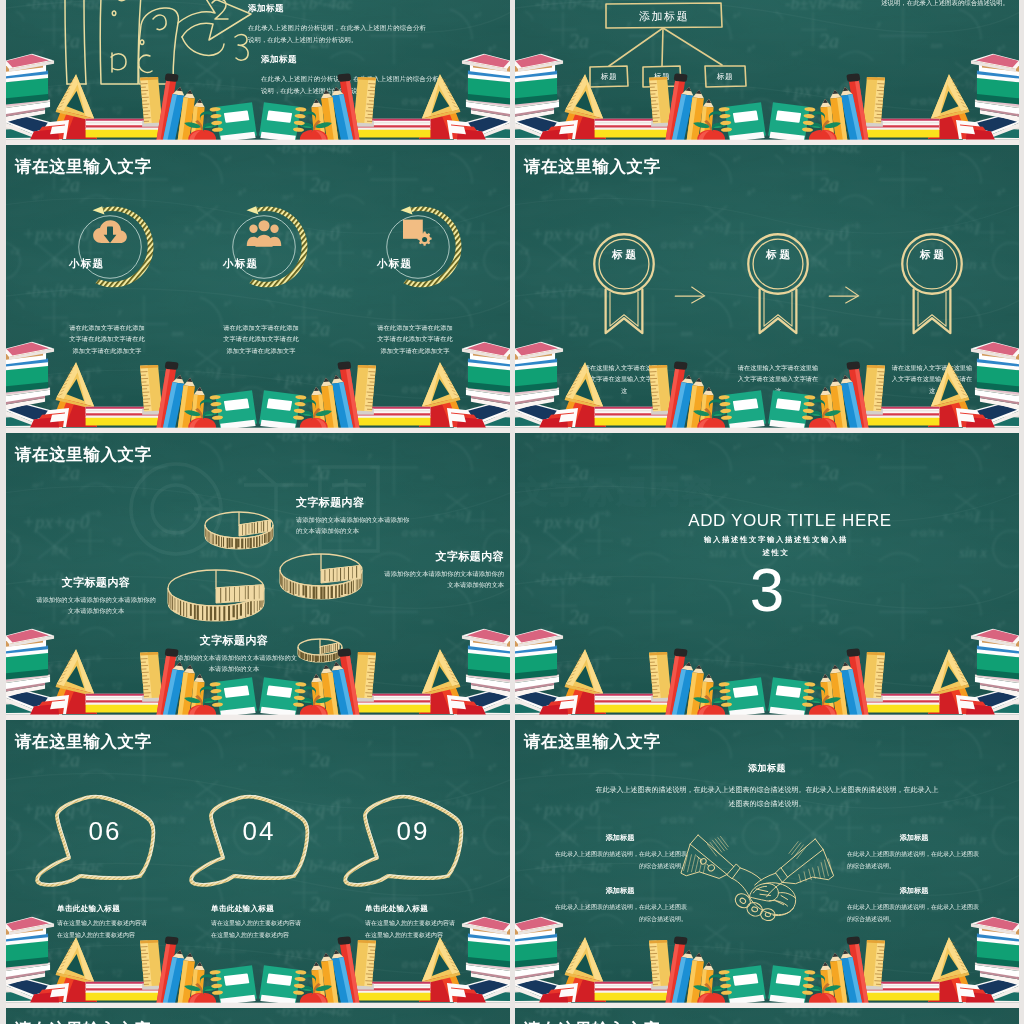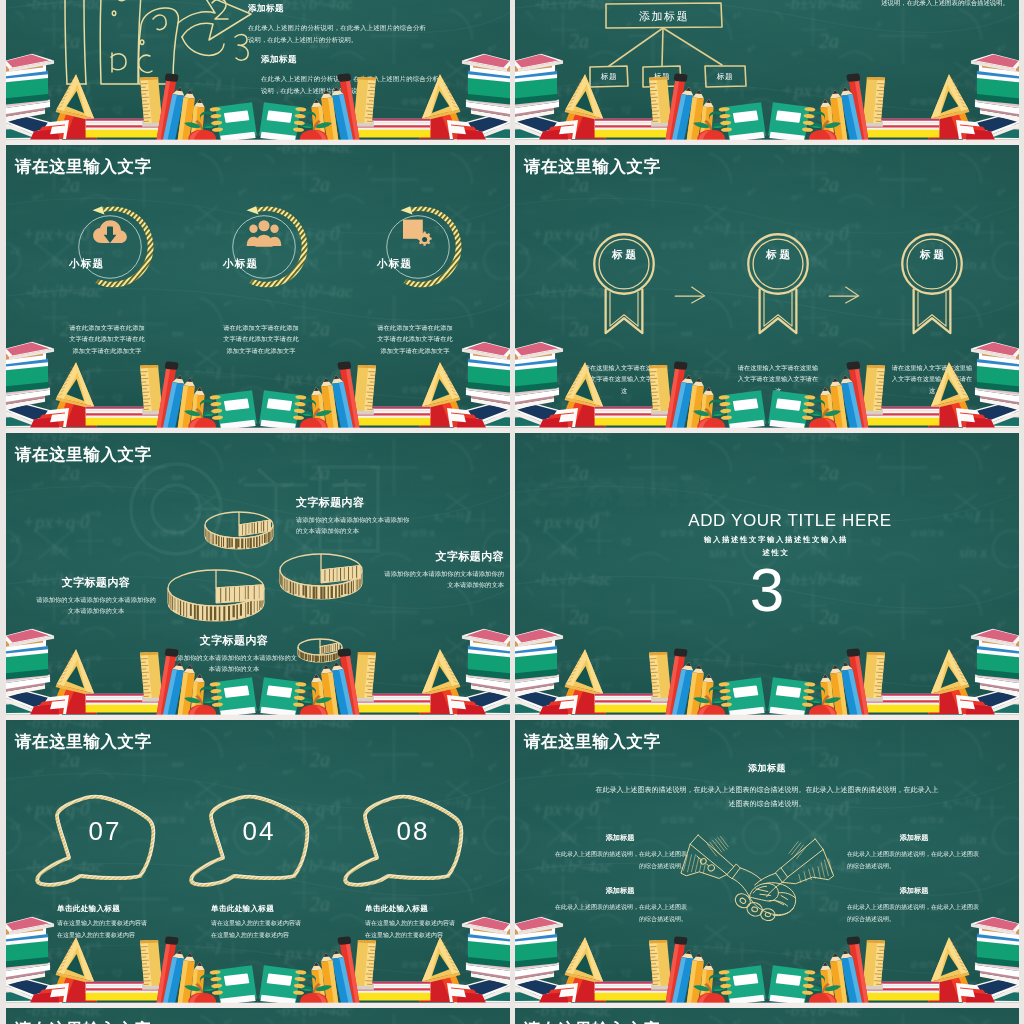--- a/index.html
+++ b/index.html
@@ -1942,21 +1942,21 @@
 <rect width="3" height="3" fill="#f2dda6"></rect>
                   <rect width="0.8" height="3" fill="#c3a759"></rect>
                 </pattern>
 <mask id="pmk">
                   <path d="M66,5 C80,7 100,16 113,26 C121,32 120,42 118,54 C116,66 112,76 106,84 C92,88 66,86 46,84 L39,88 C30,92 16,94 7,92 C1,90 2,84 11,78 C20,72 28,68 35,66 L30,50 C26,38 23,28 23,24 C23,18 33,12 45,8 C53,5 60,4 66,5 Z" fill="none" stroke="#fff" stroke-width="3.8" stroke-linejoin="round" stroke-linecap="round"></path>
                 </mask>
               </defs>
 <rect width="128" height="96" fill="url(#pth)" mask="url(#pmk)"></rect>
 <path d="M66,5 C80,7 100,16 113,26 C121,32 120,42 118,54 C116,66 112,76 106,84 C92,88 66,86 46,84 L39,88 C30,92 16,94 7,92 C1,90 2,84 11,78 C20,72 28,68 35,66 L30,50 C26,38 23,28 23,24 C23,18 33,12 45,8 C53,5 60,4 66,5 Z" fill="none" stroke="#eef4f0" stroke-width="0.8" stroke-linejoin="round" stroke-linecap="round" transform="translate(1.2,-1.2)"></path>
 </svg>
-            <div class="ns-n">07</div>
+            <div class="ns-n">06</div>
           </div>
           <div class="ns-txt nt0">
             <div class="ns-t">单击此处输入标题</div>
             <div class="ns-b">请在这里输入您的主要叙述内容请在这里输入您的主要叙述内容</div>
           </div>
           <div class="ns-col nc1">
             <svg class="pg" viewBox="0 0 128 96">
 <defs>
                 <pattern id="pth" width="3" height="3" patternUnits="userSpaceOnUse" patternTransform="rotate(52)">
 <rect width="3" height="3" fill="#f2dda6"></rect>
@@ -1982,21 +1982,21 @@
 <rect width="3" height="3" fill="#f2dda6"></rect>
                   <rect width="0.8" height="3" fill="#c3a759"></rect>
                 </pattern>
 <mask id="pmk">
                   <path d="M66,5 C80,7 100,16 113,26 C121,32 120,42 118,54 C116,66 112,76 106,84 C92,88 66,86 46,84 L39,88 C30,92 16,94 7,92 C1,90 2,84 11,78 C20,72 28,68 35,66 L30,50 C26,38 23,28 23,24 C23,18 33,12 45,8 C53,5 60,4 66,5 Z" fill="none" stroke="#fff" stroke-width="3.8" stroke-linejoin="round" stroke-linecap="round"></path>
                 </mask>
               </defs>
 <rect width="128" height="96" fill="url(#pth)" mask="url(#pmk)"></rect>
 <path d="M66,5 C80,7 100,16 113,26 C121,32 120,42 118,54 C116,66 112,76 106,84 C92,88 66,86 46,84 L39,88 C30,92 16,94 7,92 C1,90 2,84 11,78 C20,72 28,68 35,66 L30,50 C26,38 23,28 23,24 C23,18 33,12 45,8 C53,5 60,4 66,5 Z" fill="none" stroke="#eef4f0" stroke-width="0.8" stroke-linejoin="round" stroke-linecap="round" transform="translate(1.2,-1.2)"></path>
 </svg>
-            <div class="ns-n">08</div>
+            <div class="ns-n">09</div>
           </div>
           <div class="ns-txt nt2">
             <div class="ns-t">单击此处输入标题</div>
             <div class="ns-b">请在这里输入您的主要叙述内容请在这里输入您的主要叙述内容</div>
           </div>
         </div>
         <div class="slide">
           <div class="board">
             <svg class="chalk" viewBox="0 0 504 283" preserveAspectRatio="none">
 <defs>

